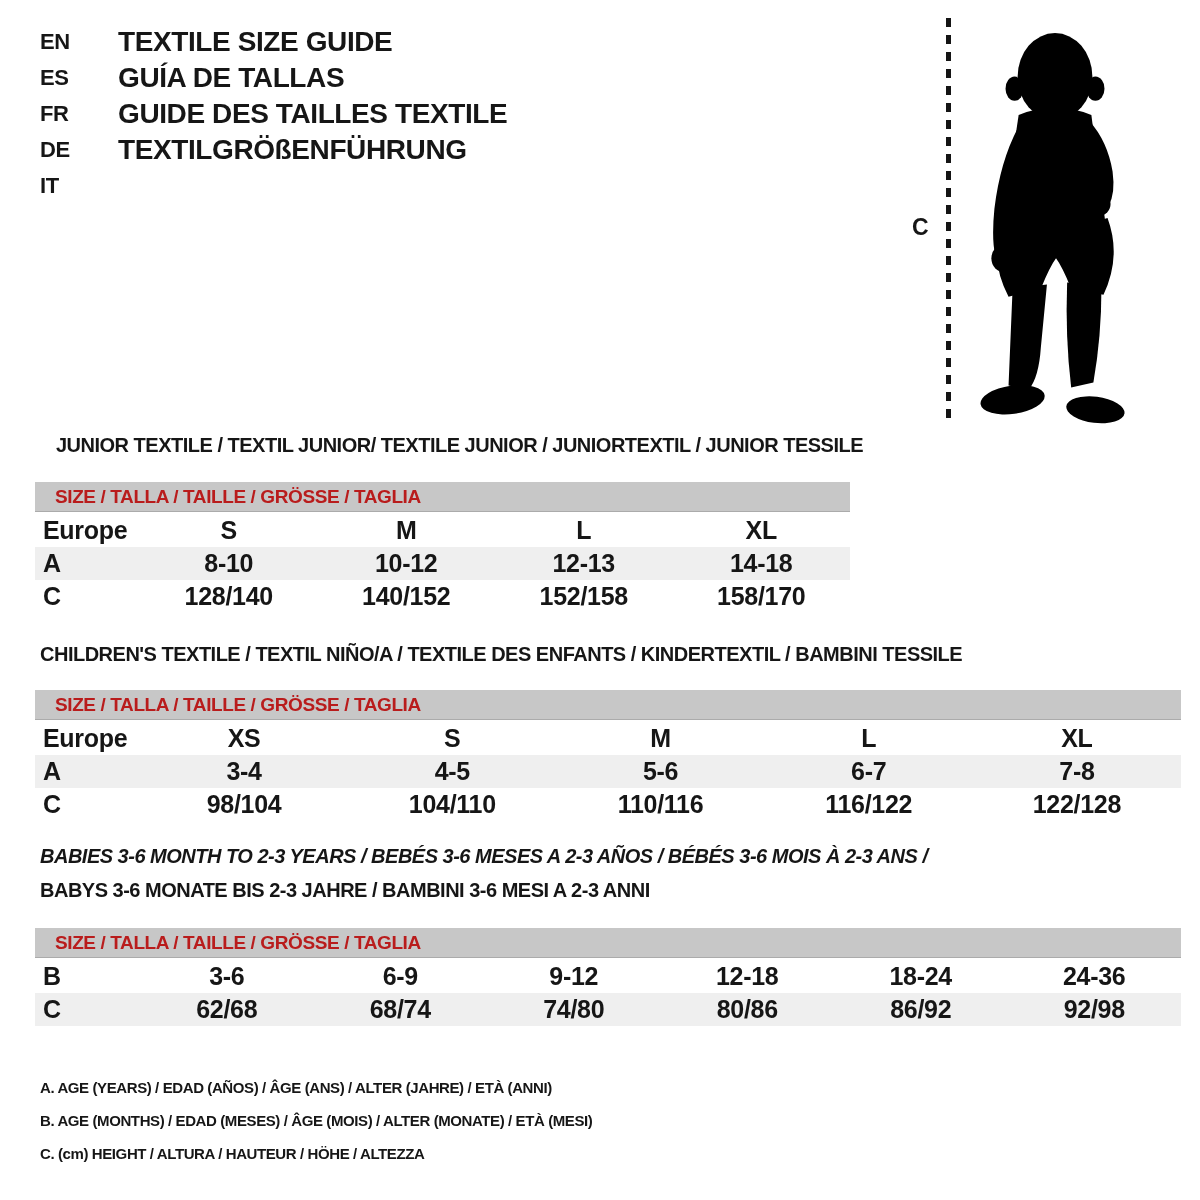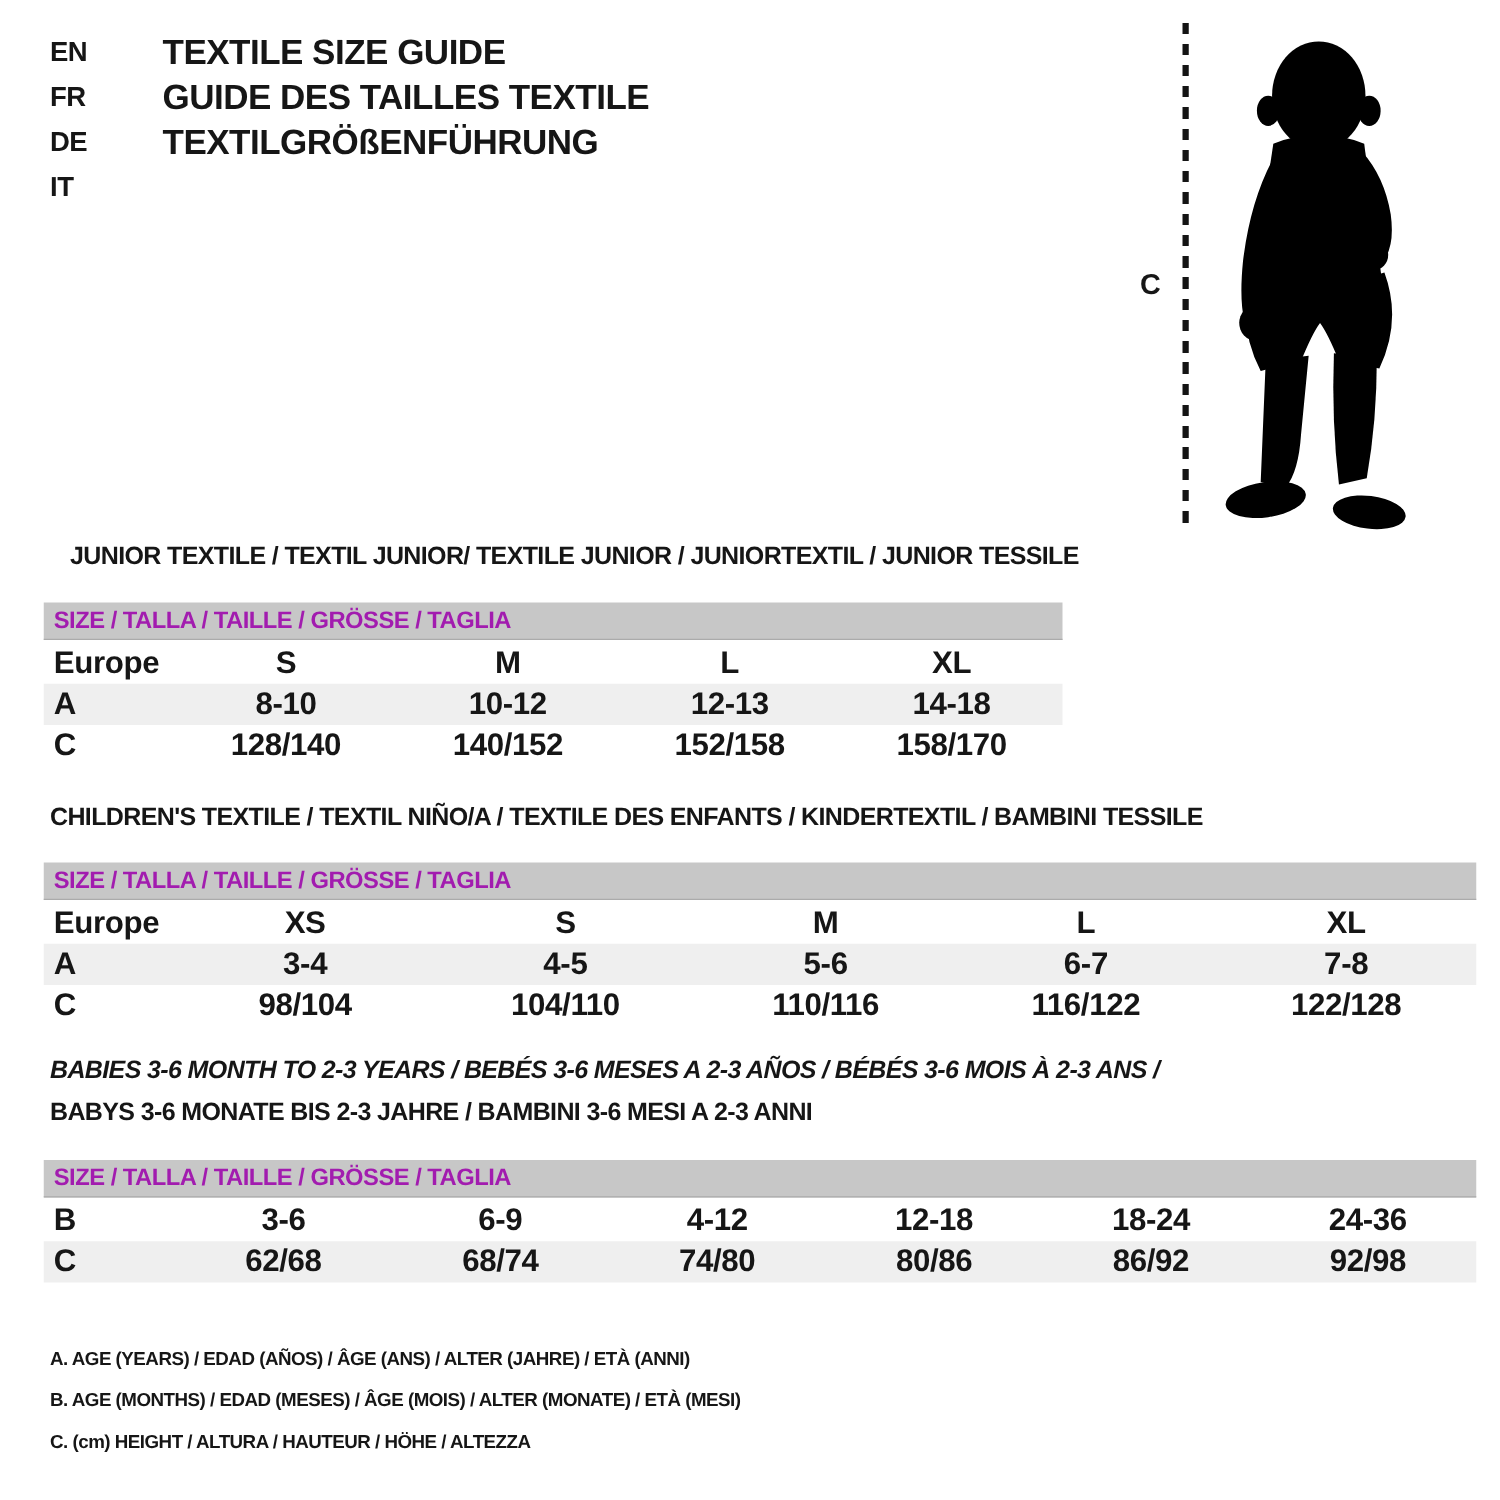--- a/index.html
+++ b/index.html
@@ -7,59 +7,63 @@
     width:1200px;height:1200px;position:relative;overflow:hidden;
     background:#ffffff;color:#161616;
     font-family:"Liberation Sans","DejaVu Sans",sans-serif;
     font-weight:700;
     -webkit-font-smoothing:antialiased;
   }
   .abs{position:absolute;}
 
   
   .langs{left:40px;top:24px;}
-  .lang-row{display:flex;height:36px;align-items:center;gap:12px;}
+  .lang-row{display:flex;height:36px;align-items:center;}
   .lang-code{width:78px;font-size:22px;letter-spacing:-0.4px;}
   .lang-label{font-size:28px;letter-spacing:-0.4px;}
 
   
   .figure{left:900px;top:8px;width:292px;height:424px;}
   .figure-c{position:absolute;left:12px;top:206px;font-size:23px;}
   .dashline{
     position:absolute;left:46px;top:10px;width:5px;height:402px;
     background:repeating-linear-gradient(to bottom,#141414 0 9px,transparent 9px 17px);
   }
   .silhouette{position:absolute;left:66px;top:14px;width:176px;height:404px;}
 
   
   .sect-heading{font-size:20px;letter-spacing:-0.5px;white-space:nowrap;}
 
   
   .tbl{display:block;}
   .tbl-bar{
-    height:30px;line-height:30px;background:#c7c7c7;color:#a21caf;
-    font-size:19px;letter-spacing:-0.4px;padding-left:8px;box-sizing:border-box;
+    height:30px;line-height:30px;background:#c7c7c7;color:#b91c1c;
+    font-size:19px;letter-spacing:-0.4px;padding-left:20px;box-sizing:border-box;
     border-bottom:1px solid #ababab;margin-bottom:2px;
   }
   .tbl-row{display:flex;height:33px;align-items:center;font-size:25px;letter-spacing:-0.3px;}
   .tbl-row.stripe{background:#efefef;}
   .cell{flex:1;text-align:center;}
   .cell.label{flex:0 0 105px;text-align:left;padding-left:8px;box-sizing:border-box;}
 
   
   .legend{left:40px;top:1071px;}
   .legend-line{font-size:15px;line-height:33px;letter-spacing:-0.4px;white-space:nowrap;}
 </style>
 </head>
 <body>
 
 <div class="abs langs">
   <div class="lang-row">
     <span class="lang-code">EN</span>
     <span class="lang-label">TEXTILE SIZE GUIDE</span>
+  </div>
+  <div class="lang-row">
+    <span class="lang-code">ES</span>
+    <span class="lang-label">GUÍA DE TALLAS</span>
   </div>
   <div class="lang-row">
     <span class="lang-code">FR</span>
     <span class="lang-label">GUIDE DES TAILLES TEXTILE</span>
   </div>
   <div class="lang-row">
     <span class="lang-code">DE</span>
     <span class="lang-label">TEXTILGRÖßENFÜHRUNG</span>
   </div>
   <div class="lang-row">
@@ -146,21 +150,21 @@
 
 <div class="abs sect-heading" style="left:40px;top:845px;font-style:italic;">BABIES 3-6 MONTH TO 2-3 YEARS / BEBÉS 3-6 MESES A 2-3 AÑOS / BÉBÉS 3-6 MOIS À 2-3 ANS /</div>
 <div class="abs sect-heading" style="left:40px;top:879px;">BABYS 3-6 MONATE BIS 2-3 JAHRE / BAMBINI 3-6 MESI A 2-3 ANNI</div>
 
 <div class="abs tbl" style="left:35px;top:928px;width:1146px;">
   <div class="tbl-bar">SIZE / TALLA / TAILLE / GRÖSSE / TAGLIA</div>
   <div class="tbl-row">
     <span class="cell label">B</span>
     <span class="cell">3-6</span>
     <span class="cell">6-9</span>
-    <span class="cell">4-12</span>
+    <span class="cell">9-12</span>
     <span class="cell">12-18</span>
     <span class="cell">18-24</span>
     <span class="cell">24-36</span>
   </div>
   <div class="tbl-row stripe">
     <span class="cell label">C</span>
     <span class="cell">62/68</span>
     <span class="cell">68/74</span>
     <span class="cell">74/80</span>
     <span class="cell">80/86</span>

